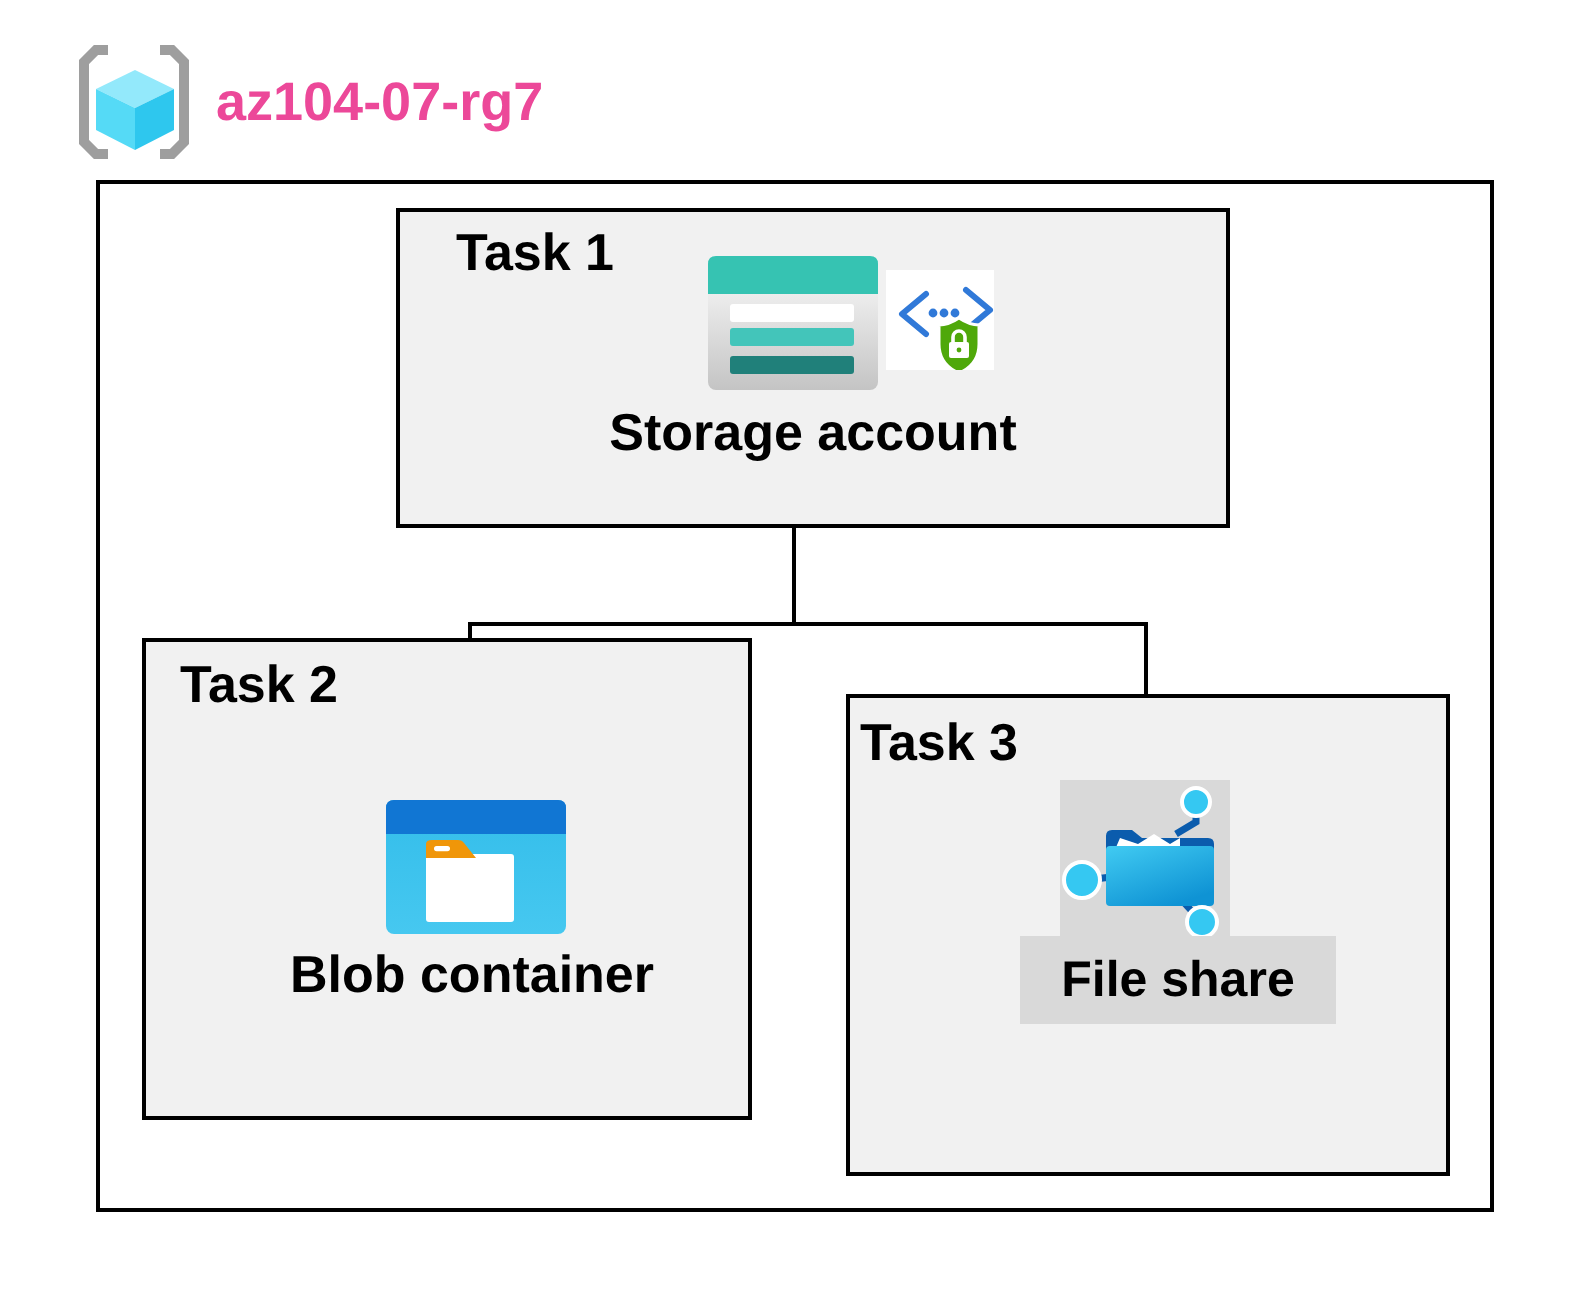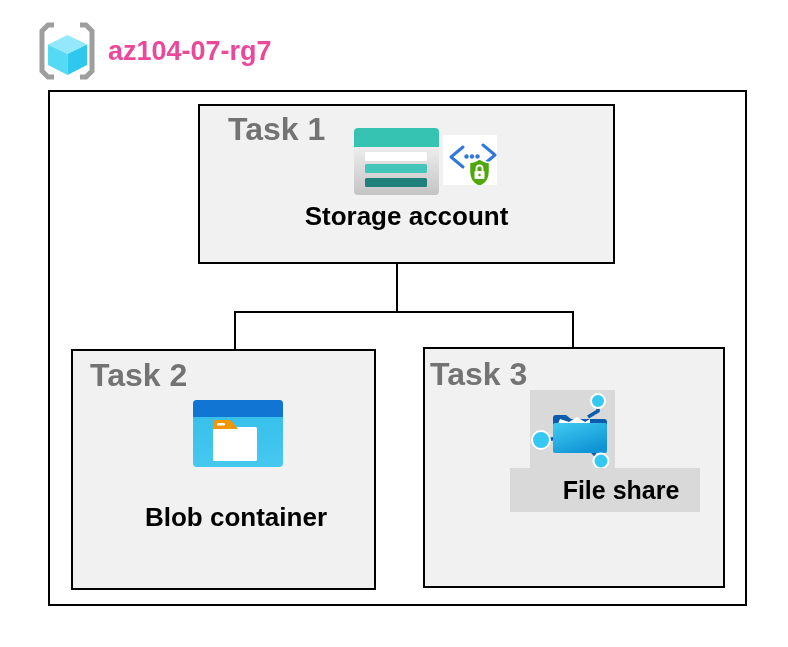--- a/index.html
+++ b/index.html
@@ -13,24 +13,24 @@
     white-space:nowrap;
   }
   .outer-box{
     position:absolute;left:48px;top:90px;width:699px;height:516px;
     border:2px solid #000;background:#fff;box-sizing:border-box;
   }
   .task-box{
     position:absolute;border:2px solid #000;background:#f1f1f1;box-sizing:border-box;
   }
   #task1{left:198px;top:104px;width:417px;height:160px;}
-  #task2{left:71px;top:349px;width:305px;height:241px;}
+  #task2{left:71px;top:319px;width:305px;height:241px;}
   #task3{left:423px;top:333px;width:302px;height:241px;margin-top:14px;}
   .task-label{
-    position:absolute;font-size:32px;font-weight:700;color:#737373;white-space:nowrap;
+    position:absolute;font-size:26px;font-weight:700;color:#000000;white-space:nowrap;
   }
   #task1 .task-label{left:28px;top:5px;}
   #task2 .task-label{left:17px;top:6px;}
   #task3 .task-label{left:5px;top:7px;}
   .item-label{
     position:absolute;font-size:26px;font-weight:700;color:#000;white-space:nowrap;
     text-align:center;
   }
   #storage-label{left:0;right:0;top:95px;}
   #blob-label{left:23px;width:280px;top:151px;}
@@ -38,21 +38,21 @@
   #conn-v1{left:396px;top:263px;width:2px;height:50px;}
   #conn-h {left:234px;top:311px;width:340px;height:2px;}
   #conn-v2{left:234px;top:312px;width:2px;height:77px;}
   #conn-v3{left:572px;top:312px;width:2px;height:78px;}
   .icon-block{
     position:absolute;left:530px;top:390px;width:85px;height:78px;background:#d9d9d9;
   }
   .label-band{
     position:absolute;left:510px;top:468px;width:158px;height:44px;background:#d9d9d9;
     display:flex;align-items:center;justify-content:center;
-    font-size:25px;font-weight:700;color:#000;white-space:nowrap;padding-left:32px;
+    font-size:25px;font-weight:700;color:#000;white-space:nowrap;
   }
   svg{display:block;}
 </style>
 </head>
 <body>
 
 <div class="canvas">
 
   <svg class="abs" style="left:38px;top:22px" width="58" height="58" viewBox="0 0 58 58">
     <path d="M16,3 H10 L4,9 V49 L10,55 H16" fill="none" stroke="#9e9e9e" stroke-width="5"></path>

